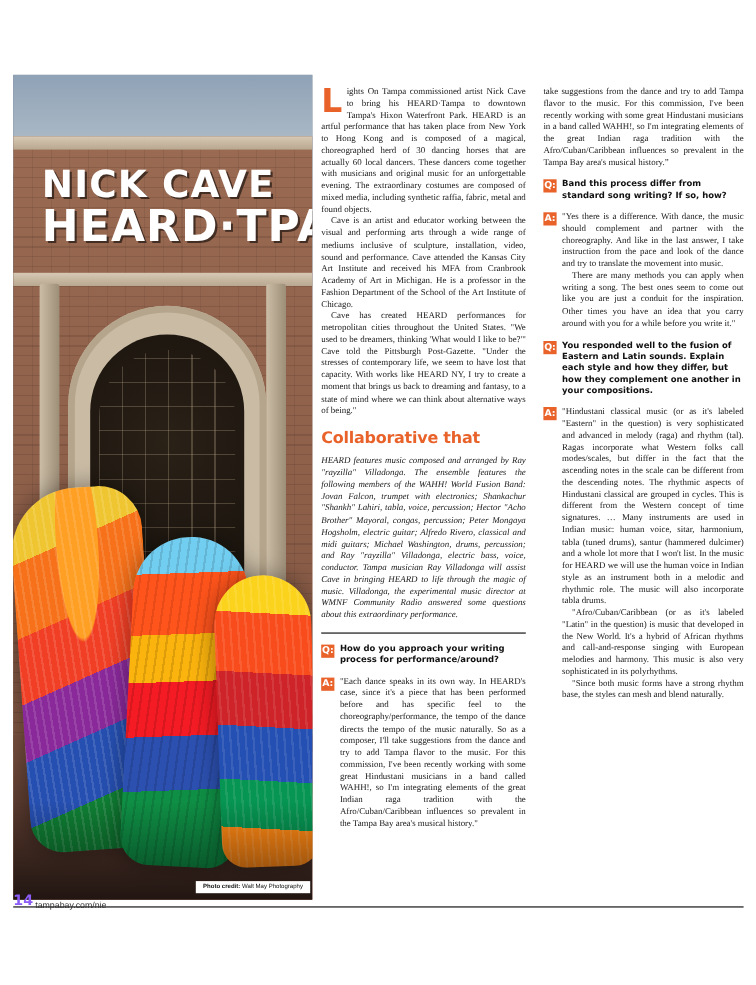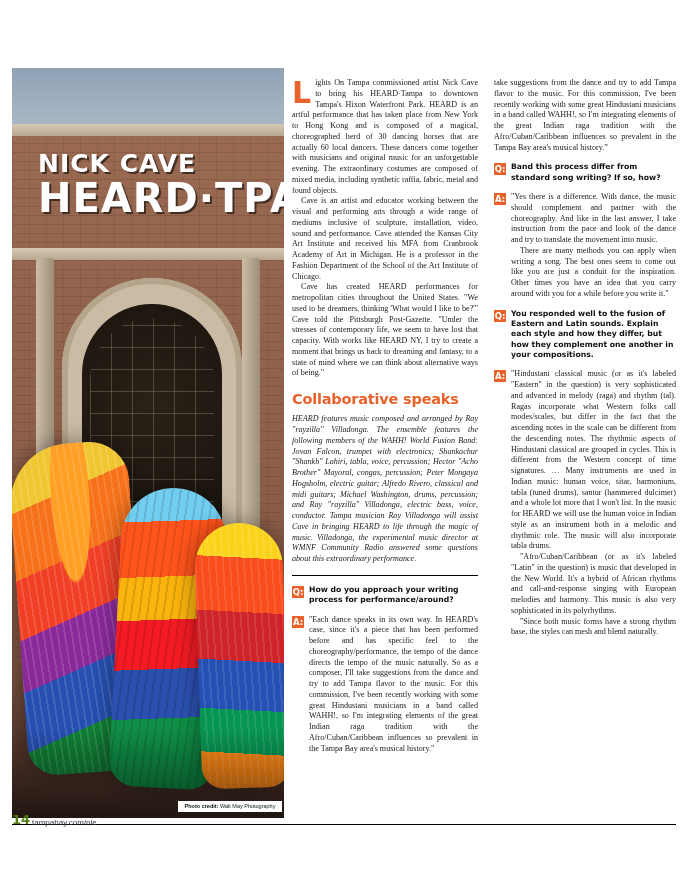--- a/index.html
+++ b/index.html
@@ -128,21 +128,21 @@
     position: absolute;
     left: 26px;
     top: 84px;
     color: #ffffff;
     font-family: "DejaVu Sans", sans-serif;
     font-weight: 700;
     letter-spacing: 1px;
     text-shadow: 2px 2px 0 rgba(0,0,0,.55);
     line-height: 0.95;
   }
-  .photo-title .l1 { font-size: 25px; display:block; }
+  .photo-title .l1 { font-size: 34px; display:block; }
   .photo-title .l2 { font-size: 40px; display:block; margin-top: 3px; }
 
   .credit {
     position: absolute;
     right: 2px;
     bottom: 6px;
     background: #ffffff;
     color: #111;
     font-family: "Liberation Sans", sans-serif;
     font-size: 5.5px;
@@ -245,21 +245,21 @@
     width: 664px;
     border-top: 0.8px solid #000;
   }
   .folio {
     position: absolute;
     left: 12px;
     top: 812px;
     font-family: "DejaVu Sans", sans-serif;
     font-weight: 700;
     font-size: 13px;
-    color: #4d7c0f;
+    color: #8b5cf6;
   }
   .site {
     position: absolute;
     left: 32px;
     top: 818px;
     font-family: "Liberation Sans", sans-serif;
     font-size: 8px;
     color: #333;
   }
 </style>
@@ -295,21 +295,21 @@
     </div>
   </div>
 
   <div class="col col-mid">
     <p class="first">
       <span class="dropcap">L</span><span>ights On Tampa commissioned artist Nick Cave to bring his HEARD·Tampa to downtown Tampa's Hixon Waterfront Park. HEARD is an artful performance that has taken place from New York to Hong Kong and is composed of a magical, choreographed herd of 30 dancing horses that are actually 60 local dancers. These dancers come together with musicians and original music for an unforgettable evening. The extraordinary costumes are composed of mixed media, including synthetic raffia, fabric, metal and found objects.</span>
     </p>
     <p>Cave is an artist and educator working between the visual and performing arts through a wide range of mediums inclusive of sculpture, installation, video, sound and performance. Cave attended the Kansas City Art Institute and received his MFA from Cranbrook Academy of Art in Michigan. He is a professor in the Fashion Department of the School of the Art Institute of Chicago.</p>
     <p>Cave has created HEARD performances for metropolitan cities throughout the United States. "We used to be dreamers, thinking 'What would I like to be?'" Cave told the Pittsburgh Post-Gazette. "Under the stresses of contemporary life, we seem to have lost that capacity. With works like HEARD NY, I try to create a moment that brings us back to dreaming and fantasy, to a state of mind where we can think about alternative ways of being."</p>
 
-    <h2 class="section">Collaborative speaks</h2>
+    <h2 class="section">Collaborative that</h2>
 
     <p class="first ital">HEARD features music composed and arranged by Ray "rayzilla" Villadonga. The ensemble features the following members of the WAHH! World Fusion Band: Jovan Falcon, trumpet with electronics; Shankachur "Shankh" Lahiri, tabla, voice, percussion; Hector "Acho Brother" Mayoral, congas, percussion; Peter Mongaya Hogsholm, electric guitar; Alfredo Rivero, classical and midi guitars; Michael Washington, drums, percussion; and Ray "rayzilla" Villadonga, electric bass, voice, conductor. Tampa musician Ray Villadonga will assist Cave in bringing HEARD to life through the magic of music. Villadonga, the experimental music director at WMNF Community Radio answered some questions about this extraordinary performance.</p>
 
     <div class="rule"></div>
 
     <div class="qa">
       <div class="tag">Q:</div>
       <div class="q-text">How do you approach your writing process for performance/around?</div>
     </div>
     <div class="qa">

